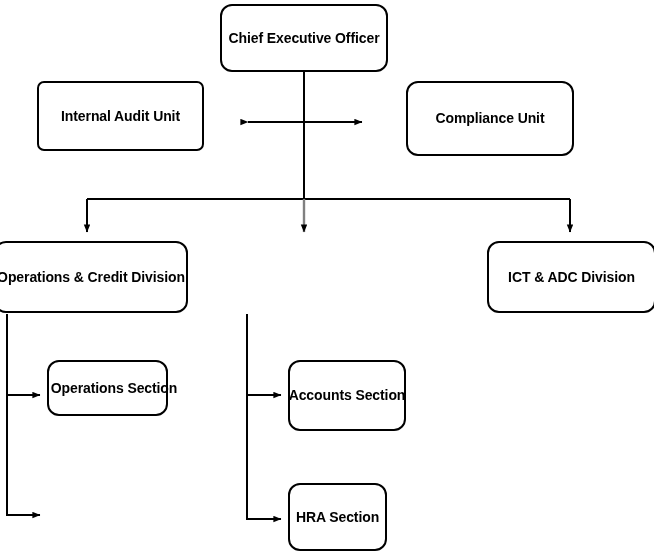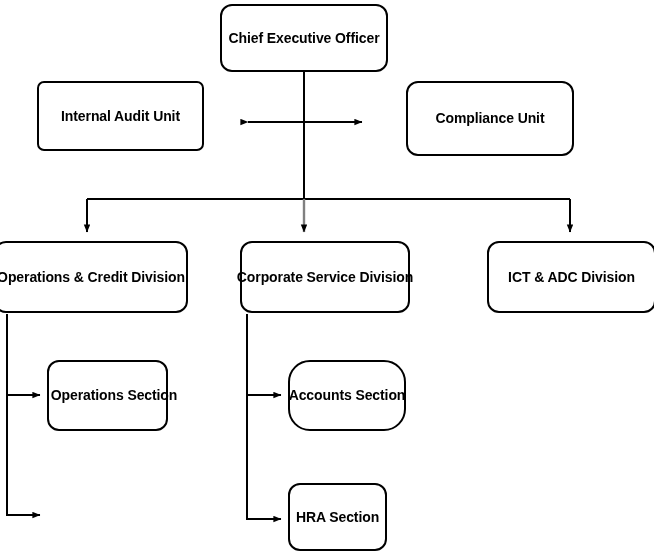--- a/index.html
+++ b/index.html
@@ -95,34 +95,31 @@
   </div>
 
   <div class="node" style="left:406px; top:81px; width:168px; height:75px;">
     <span class="node-label">Compliance Unit</span>
   </div>
 
   <div class="node" style="left:-6px; top:241px; width:194px; height:72px;">
     <span class="node-label">Operations &amp; Credit Division</span>
   </div>
 
-  <div class="node" style="left:240px; top:241px; width:170px; height:72px;">
-    <span class="node-label">Corporate Service Division</span>
-  </div>
 
   <div class="node" style="left:487px; top:241px; width:169px; height:72px;">
     <span class="node-label">ICT &amp; ADC Division</span>
   </div>
 
-  <div class="node" style="left:47px; top:360px; width:121px; height:71px;padding-left:13px;">
+  <div class="node" style="left:47px; top:360px; width:121px; height:56px;padding-left:13px;">
     <span class="node-label">Operations Section</span>
   </div>
 
 
-  <div class="node" style="left:288px; top:360px; width:118px; height:71px;border-radius:22px;">
+  <div class="node" style="left:288px; top:360px; width:118px; height:71px;">
     <span class="node-label">Accounts Section</span>
   </div>
 
   <div class="node" style="left:288px; top:483px; width:99px; height:68px;">
     <span class="node-label">HRA Section</span>
   </div>
 
 </div>
 
 </body></html>

